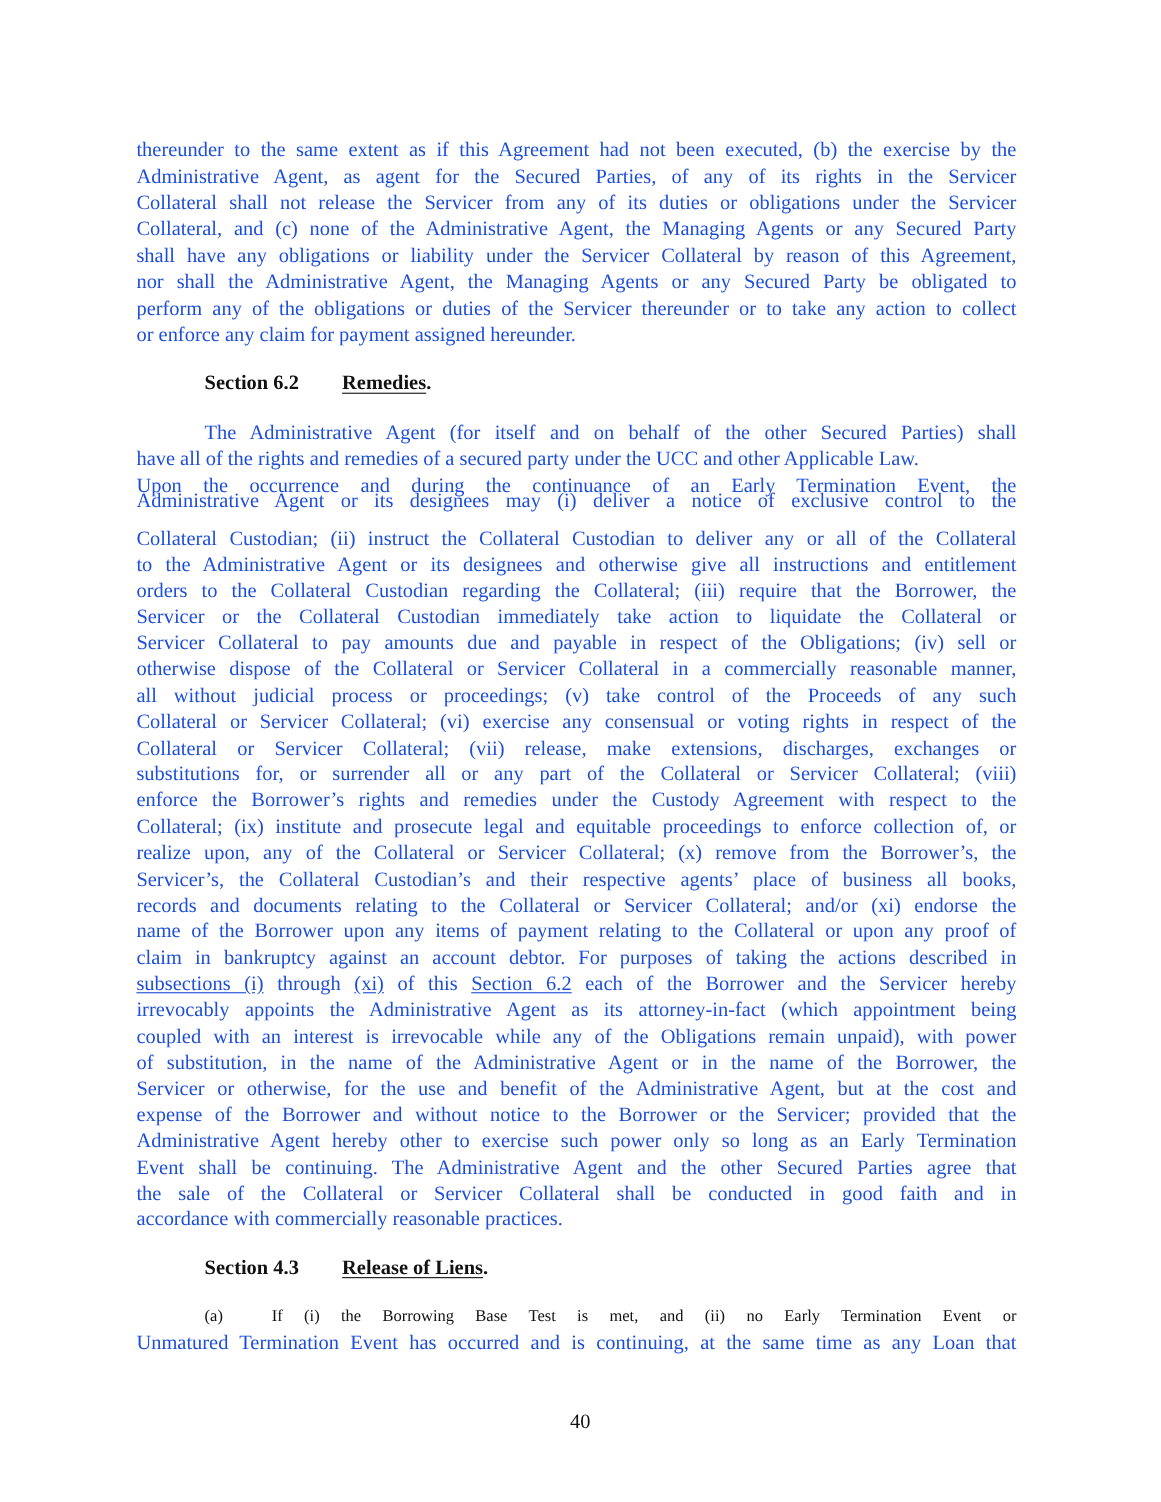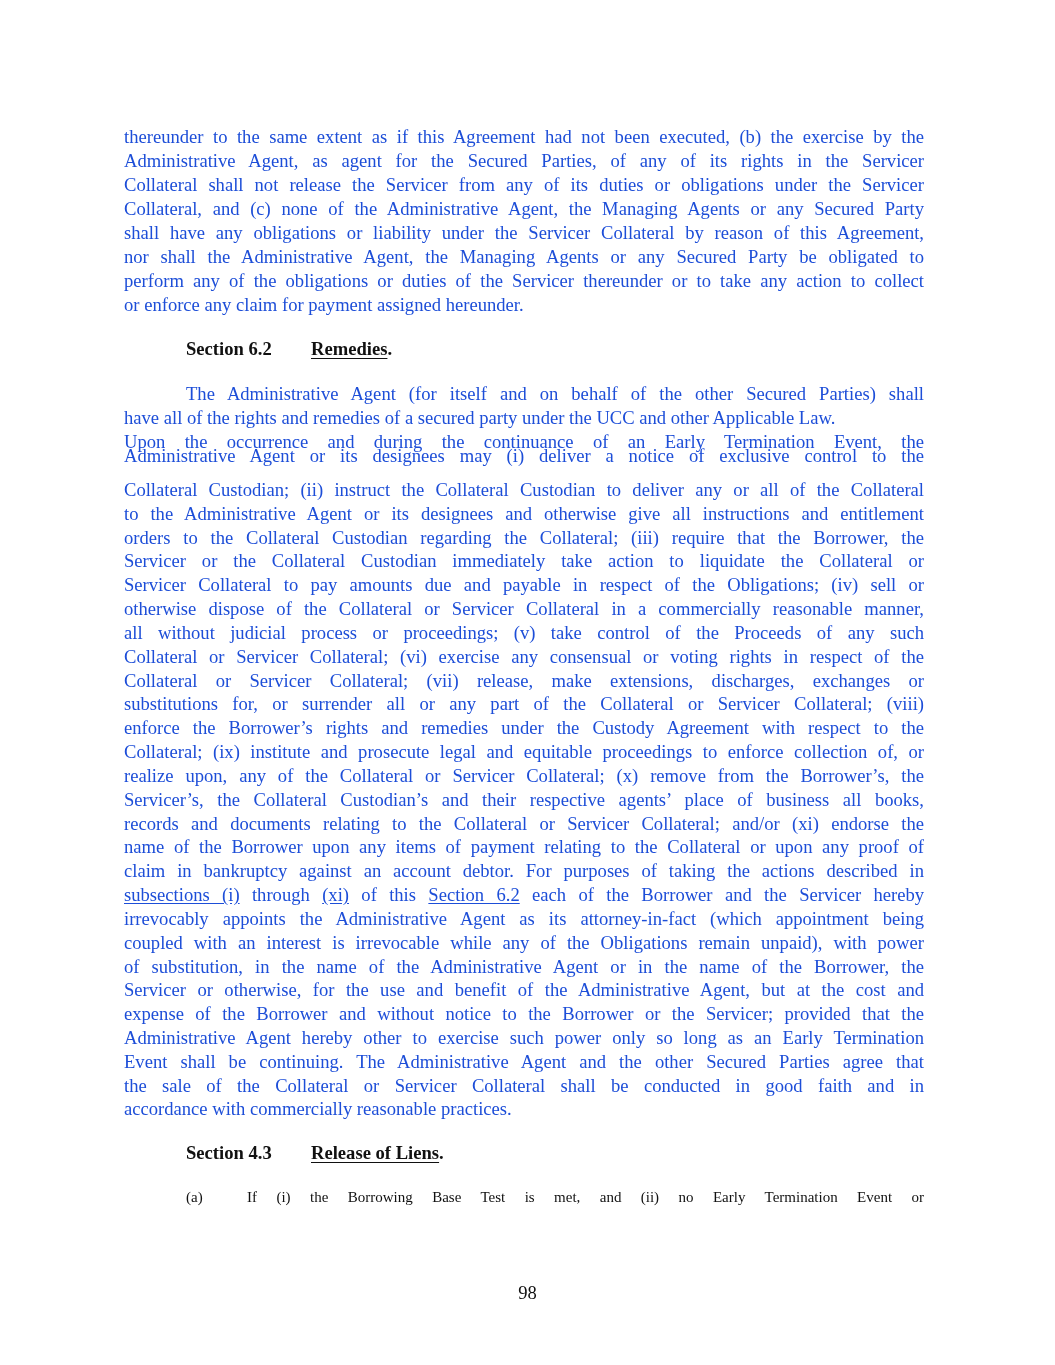--- a/index.html
+++ b/index.html
@@ -79,15 +79,16 @@
     <div class="line last" style="top:1097px">accordance with commercially reasonable practices.</div>
   </div>
 
   <div class="heading" style="top:1141px">
     <span class="num">Section 4.3</span><span class="ttl">Release of Liens</span><span>.</span>
   </div>
 
   <div class="item-a">
     <span style="display:inline-block;width:61px;text-align:left;">(a)</span><span>If (i) the Borrowing Base Test is met, and (ii) no Early Termination Event or</span>
   </div>
+  <div class="line" style="top:1209px">Unmatured Termination Event has occurred and is continuing, at the same time as any Loan that</div>
 
-  <div class="pagenum">98</div>
+  <div class="pagenum">40</div>
 </div>
 
 </body></html>

